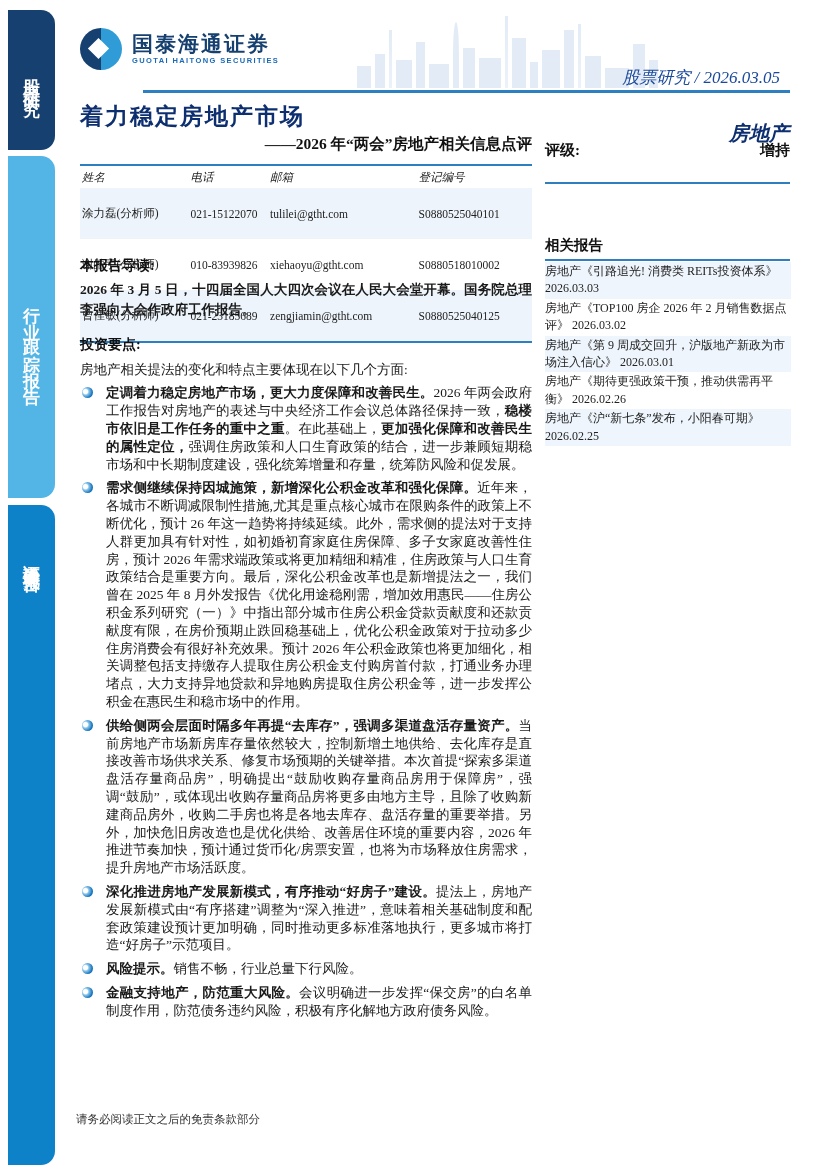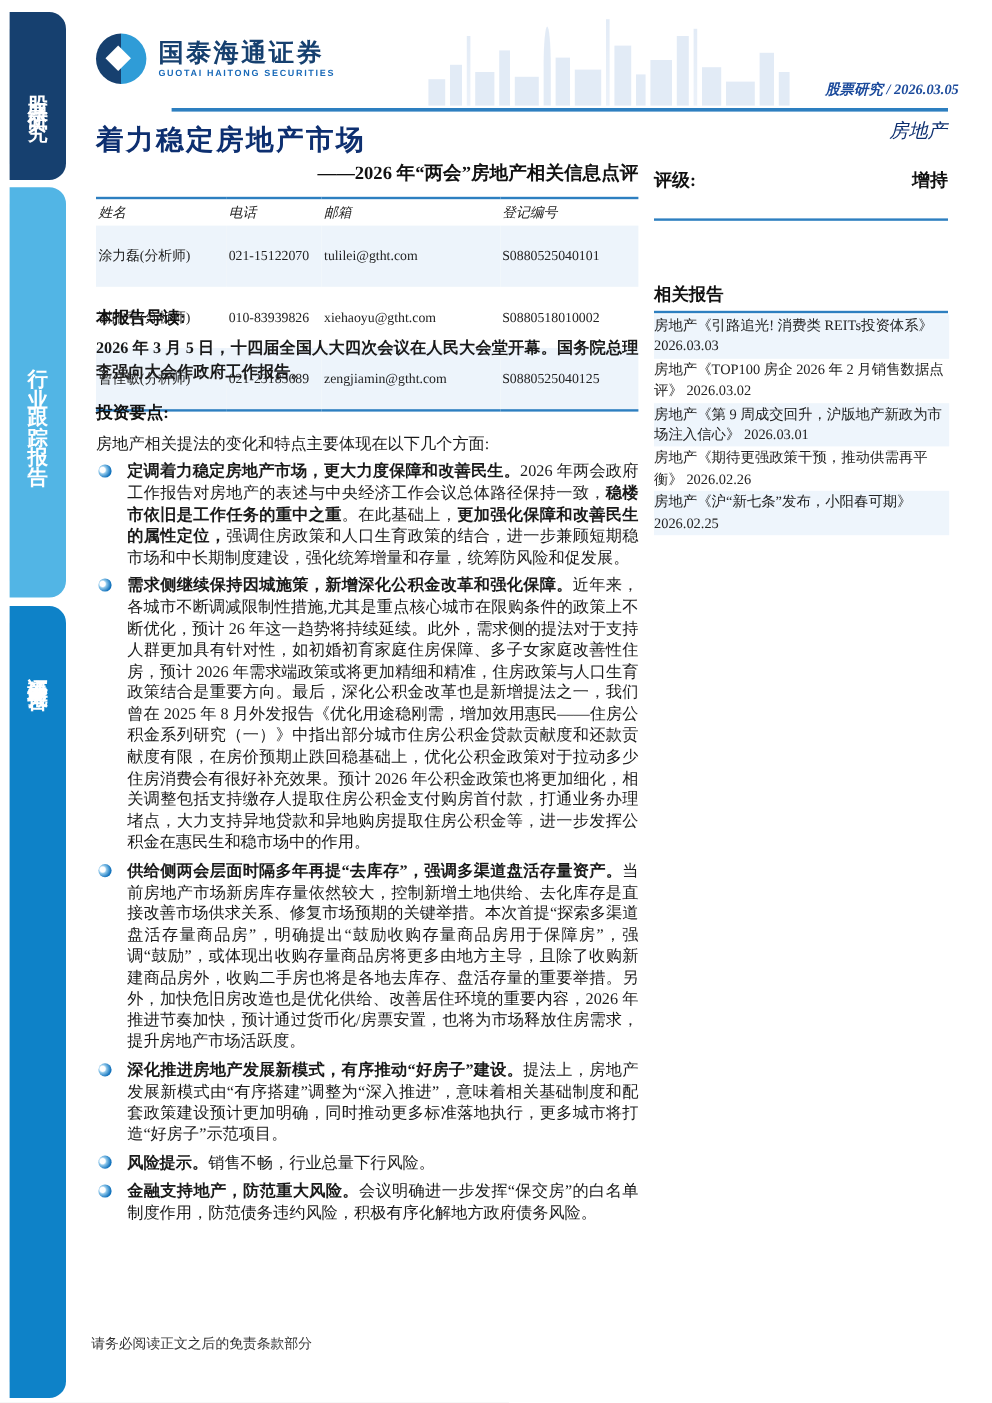--- a/index.html
+++ b/index.html
@@ -19,30 +19,30 @@
   .side-box.two .vtext{letter-spacing:16px;padding-top:30px;}
   .side-box.three{top:505px;height:660px;background:#0e82c8;border-radius:0 14px 14px 0;align-items:flex-start;}
   .side-box.three .vtext{letter-spacing:2px;padding-top:46px;}
   
   .logo{position:absolute;left:80px;top:28px;display:flex;align-items:center;gap:10px;}
   .logo-icon{width:42px;height:42px;border-radius:50%;
     background:linear-gradient(90deg,#16406f 0 50%,#2f9cd7 50% 100%);position:relative;flex:0 0 auto;}
   .logo-icon::before{content:"";position:absolute;left:11px;top:13px;width:15px;height:15px;background:#fff;transform:rotate(45deg);}
   .brand-cn{font-size:21px;font-weight:bold;color:#16406f;letter-spacing:2px;line-height:1.1;}
   .brand-en{font-size:7.5px;font-weight:bold;color:#1a6ab8;letter-spacing:1.4px;font-family:"Liberation Sans","DejaVu Sans",sans-serif;}
-  .category-date{position:absolute;right:28px;top:66px;font-size:12px;font-style:italic;font-weight:bold;color:#1b4a9b;}
+  .category-date{position:absolute;right:47px;top:66px;font-size:17px;font-style:italic;font-weight:normal;color:#1b4a9b;}
   .header-rule{position:absolute;left:143px;right:37px;top:90px;height:3px;background:#2d7fc0;}
   
   .skyline{position:absolute;right:40px;top:4px;width:430px;height:84px;display:flex;align-items:flex-end;gap:4px;opacity:.55;}
   .skyline i{display:block;background:#ccdcf0;}
   .skyline .spire{width:3px;background:linear-gradient(#ccdcf0,#dde8f6);}
   .skyline .pearl{width:6px;border-radius:50% 50% 0 0;}
   
   .title{position:absolute;left:80px;top:101px;font-size:23px;font-weight:900;color:#0d2f70;letter-spacing:2px;}
-  .industry{position:absolute;right:38px;top:99px;font-size:16px;font-weight:normal;font-style:italic;color:#0d2f70;}
+  .industry{position:absolute;right:38px;top:120px;font-size:20px;font-weight:bold;font-style:italic;color:#0d2f70;}
   .subtitle{position:absolute;left:80px;top:134px;width:452px;text-align:right;font-size:15.5px;font-weight:bold;color:#111;}
   
   .analyst-table{position:absolute;left:80px;top:164px;width:452px;border-collapse:collapse;
     border-top:2px solid #2d7fc0;border-bottom:2px solid #2d7fc0;font-size:11.5px;}
   .analyst-table th{font-style:italic;font-weight:normal;text-align:left;color:#222;padding:4px 2px 3px 2px;margin-top:12px;}
   .analyst-table td{padding:18px 2px;color:#222;}
   .analyst-table tbody tr:nth-child(odd){background:#edf4fb;}
   .col-name{width:112px;} .col-tel{width:78px;} .col-mail{width:148px;} .col-id{width:114px;}
   
   .rating-row{position:absolute;left:545px;top:141px;width:245px;display:flex;justify-content:space-between;

